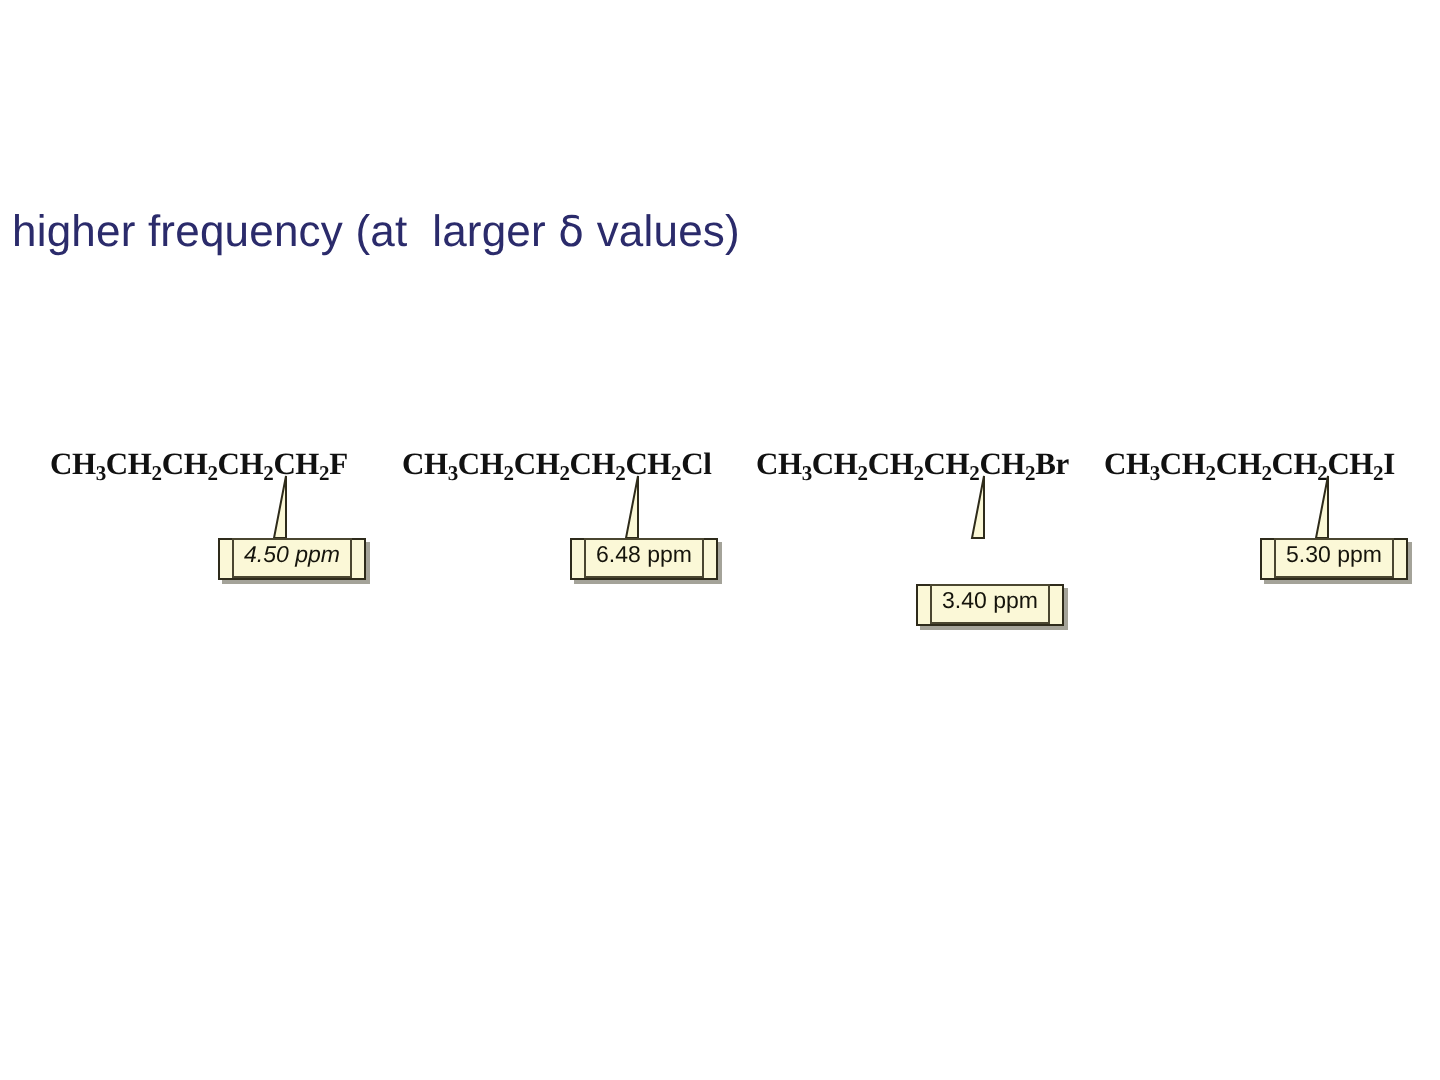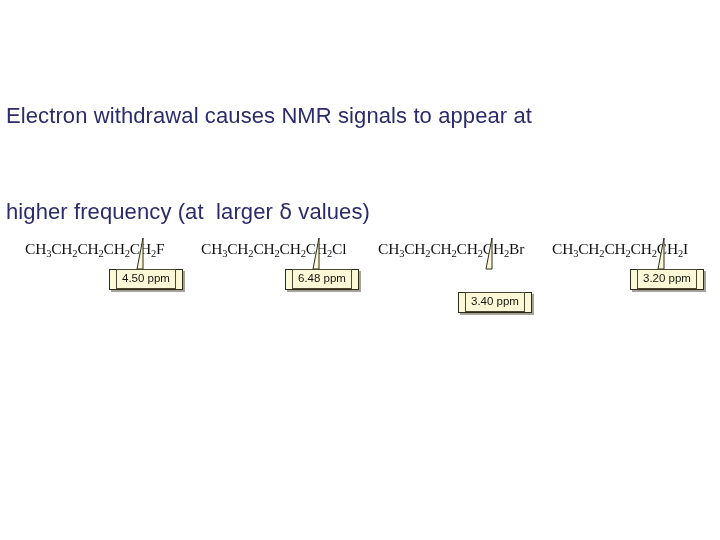--- a/index.html
+++ b/index.html
@@ -43,24 +43,24 @@
     height: 90px;
   }
   .formula-group {
     position: absolute;
     top: 0;
     height: 90px;
   }
   .formula {
     position: absolute;
     left: 0;
-    top: 16px;
+    top: 0;
     white-space: nowrap;
     font-family: "Liberation Serif", "DejaVu Serif", serif;
-    font-weight: normal;
+    font-weight: bold;
     font-size: 15.5px;
     color: #111111;
     letter-spacing: -0.2px;
   }
   .formula sub {
     font-size: 10.5px;
     vertical-align: baseline;
     position: relative;
     top: 3px;
     letter-spacing: -0.2px;
@@ -103,33 +103,32 @@
     font-size: 11.5px;
     color: #15140c;
     line-height: 1;
     white-space: nowrap;
   }
 </style>
 </head>
 <body>
 
 <div class="title-block">
-  <span class="title-line">Electron withdrawal causes NMR signals to appear at</span>
   <span class="title-line"><span>higher frequency (at  larger </span><span class="delta">δ</span><span> values)</span></span>
 </div>
 
 <div class="formula-row" id="compound-row">
     <div class="formula-group" style="left: 25px;">
       <div class="formula">CH<sub>3</sub>CH<sub>2</sub>CH<sub>2</sub>CH<sub>2</sub>CH<sub>2</sub>F</div>
       <div class="leader" style="left: 96px;">
         <svg width="40" height="34" viewBox="0 0 40 34">
           <polygon points="22,0 16,31 22,31" fill="#fbf8d7" stroke="#2e2b1b" stroke-width="1" stroke-linejoin="miter"></polygon>
         </svg>
       </div>
-      <div class="callout" style="left: 84px;">
+      <div class="callout" style="left: 84px; font-style: italic;">
         <div class="callout-inner">
           <span class="callout-text">4.50 ppm</span>
         </div>
       </div>
     </div>
     <div class="formula-group" style="left: 201px;">
       <div class="formula">CH<sub>3</sub>CH<sub>2</sub>CH<sub>2</sub>CH<sub>2</sub>CH<sub>2</sub>Cl</div>
       <div class="leader" style="left: 96px;">
         <svg width="40" height="34" viewBox="0 0 40 34">
           <polygon points="22,0 16,31 22,31" fill="#fbf8d7" stroke="#2e2b1b" stroke-width="1" stroke-linejoin="miter"></polygon>
@@ -156,17 +155,17 @@
     </div>
     <div class="formula-group" style="left: 552px;">
       <div class="formula">CH<sub>3</sub>CH<sub>2</sub>CH<sub>2</sub>CH<sub>2</sub>CH<sub>2</sub>I</div>
       <div class="leader" style="left: 90px;">
         <svg width="40" height="34" viewBox="0 0 40 34">
           <polygon points="22,0 16,31 22,31" fill="#fbf8d7" stroke="#2e2b1b" stroke-width="1" stroke-linejoin="miter"></polygon>
         </svg>
       </div>
       <div class="callout" style="left: 78px;">
         <div class="callout-inner">
-          <span class="callout-text">3.20 ppm</span>
+          <span class="callout-text">5.30 ppm</span>
         </div>
       </div>
     </div>
   </div>
 
 </body></html>

